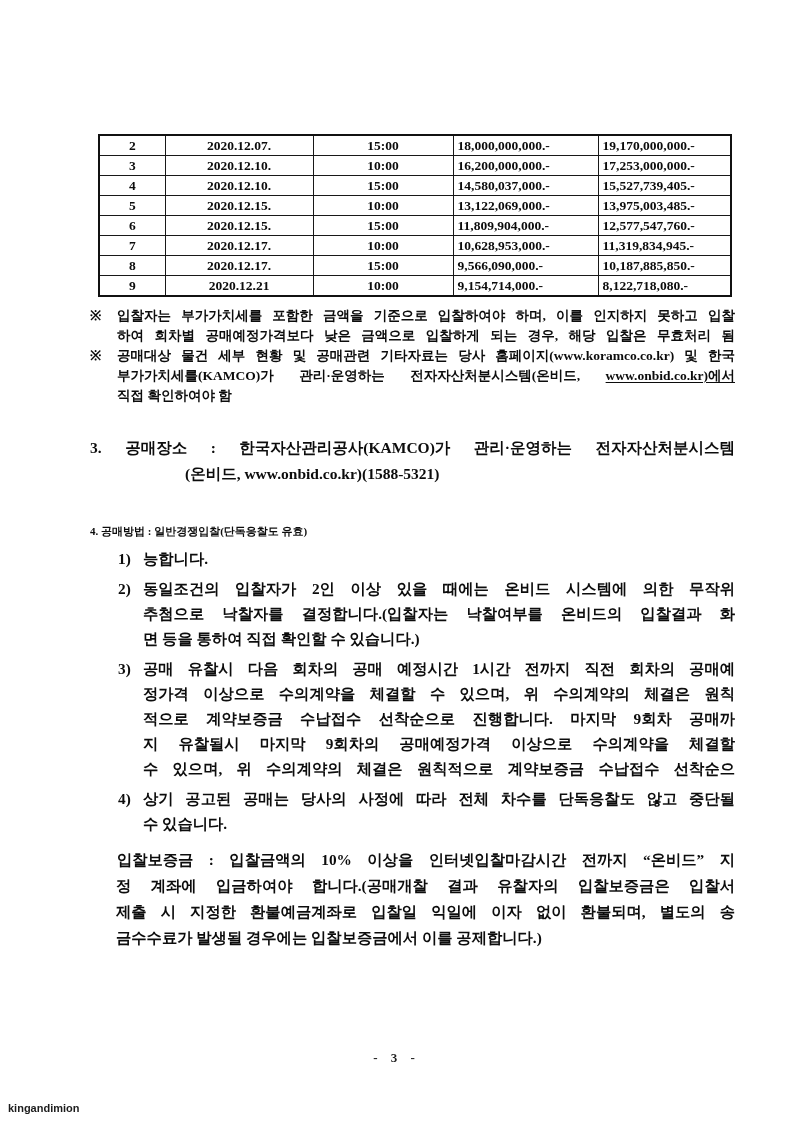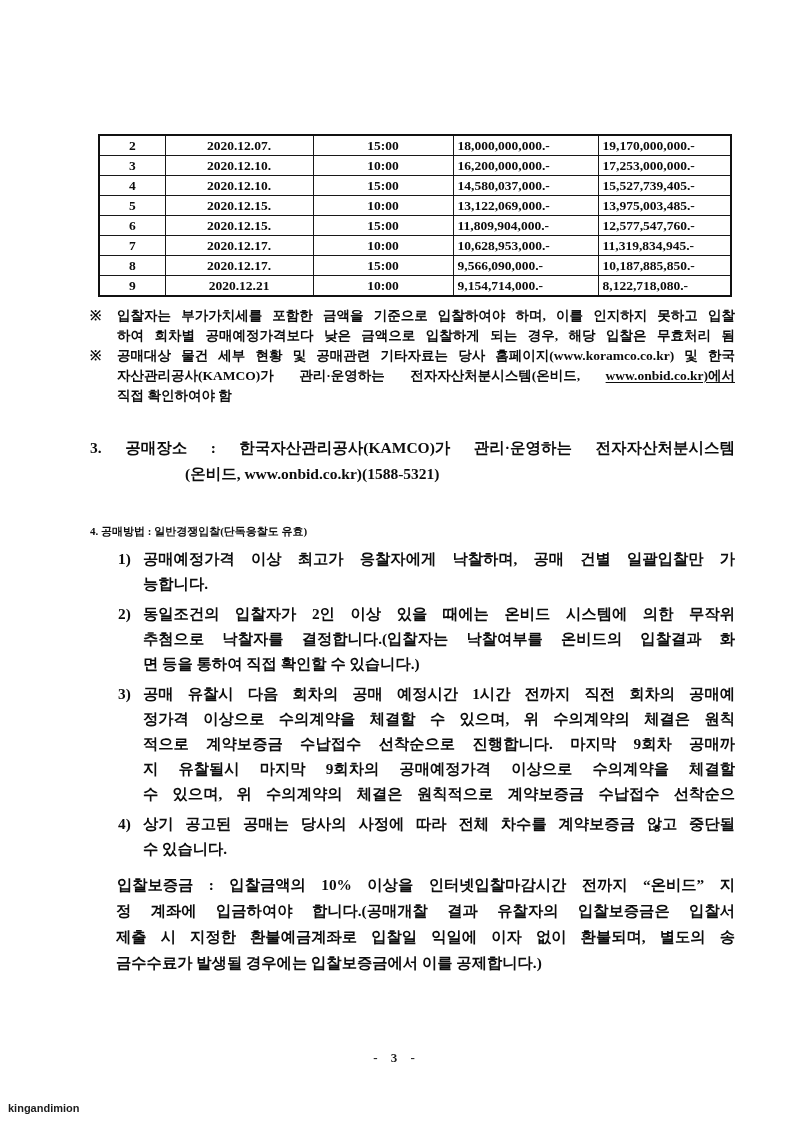--- a/index.html
+++ b/index.html
@@ -124,54 +124,53 @@
 
     <div class="note">
       <span class="marker">※</span>
       <div class="ln jl">입찰자는 부가가치세를 포함한 금액을 기준으로 입찰하여야 하며, 이를 인지하지 못하고 입찰</div>
       <div class="ln jl">하여 회차별 공매예정가격보다 낮은 금액으로 입찰하게 되는 경우, 해당 입찰은 무효처리 됨</div>
     </div>
 
     <div class="note">
       <span class="marker">※</span>
       <div class="ln jl">공매대상 물건 세부 현황 및 공매관련 기타자료는 당사 홈페이지(www.koramco.co.kr) 및 한국</div>
-      <div class="ln jl"><span>자산관리공사(KAMCO)가 관리·운영하는 전자자산처분시스템(온비드, </span><span class="u">www.onbid.co.kr)에서</span></div>
+      <div class="ln jl"><span>부가가치세를(KAMCO)가 관리·운영하는 전자자산처분시스템(온비드, </span><span class="u">www.onbid.co.kr)에서</span></div>
       <div class="ln ll">직접 확인하여야 함</div>
     </div>
 
     <div class="sec3">
       <div class="ln jl"><span class="lbl">3. 공매장소 :</span> <span>한국자산관리공사(KAMCO)가 관리·운영하는 전자자산처분시스템</span></div>
       <div class="ln ll cont">(온비드, www.onbid.co.kr)(1588-5321)</div>
     </div>
 
     <div class="sec4-head ln ll"><span class="lbl">4. 공매방법 :</span> <span>일반경쟁입찰(단독응찰도 유효)</span></div>
 
     <div class="items">
       <div class="item">
         <span class="marker">1)</span>
-        <div class="ln jl">공매예정가격 이상 최고가 응찰자에게 낙찰하며, 공매 건별 일괄입찰만 가</div>
         <div class="ln ll">능합니다.</div>
       </div>
       <div class="item">
         <span class="marker">2)</span>
         <div class="ln jl">동일조건의 입찰자가 2인 이상 있을 때에는 온비드 시스템에 의한 무작위</div>
         <div class="ln jl">추첨으로 낙찰자를 결정합니다.(입찰자는 낙찰여부를 온비드의 입찰결과 화</div>
         <div class="ln ll">면 등을 통하여 직접 확인할 수 있습니다.)</div>
       </div>
       <div class="item">
         <span class="marker">3)</span>
         <div class="ln jl">공매 유찰시 다음 회차의 공매 예정시간 1시간 전까지 직전 회차의 공매예</div>
         <div class="ln jl">정가격 이상으로 수의계약을 체결할 수 있으며, 위 수의계약의 체결은 원칙</div>
         <div class="ln jl">적으로 계약보증금 수납접수 선착순으로 진행합니다. 마지막 9회차 공매까</div>
         <div class="ln jl">지 유찰될시 마지막 9회차의 공매예정가격 이상으로 수의계약을 체결할</div>
         <div class="ln jl">수 있으며, 위 수의계약의 체결은 원칙적으로 계약보증금 수납접수 선착순으</div>
       </div>
       <div class="item">
         <span class="marker">4)</span>
-        <div class="ln jl">상기 공고된 공매는 당사의 사정에 따라 전체 차수를 계약보증금 않고 중단될</div>
+        <div class="ln jl">상기 공고된 공매는 당사의 사정에 따라 전체 차수를 단독응찰도 않고 중단될</div>
         <div class="ln ll">수 있습니다.</div>
       </div>
     </div>
 
     <div class="sec5">
       <div class="ln jl first"><span class="lbl">5. 입찰보증금 :</span> <span>입찰금액의 10% 이상을 인터넷입찰마감시간 전까지 “온비드” 지</span></div>
       <div class="ln jl">정 계좌에 입금하여야 합니다.(공매개찰 결과 유찰자의 입찰보증금은 입찰서</div>
       <div class="ln jl">제출 시 지정한 환불예금계좌로 입찰일 익일에 이자 없이 환불되며, 별도의 송</div>
       <div class="ln ll">금수수료가 발생될 경우에는 입찰보증금에서 이를 공제합니다.)</div>
     </div>

